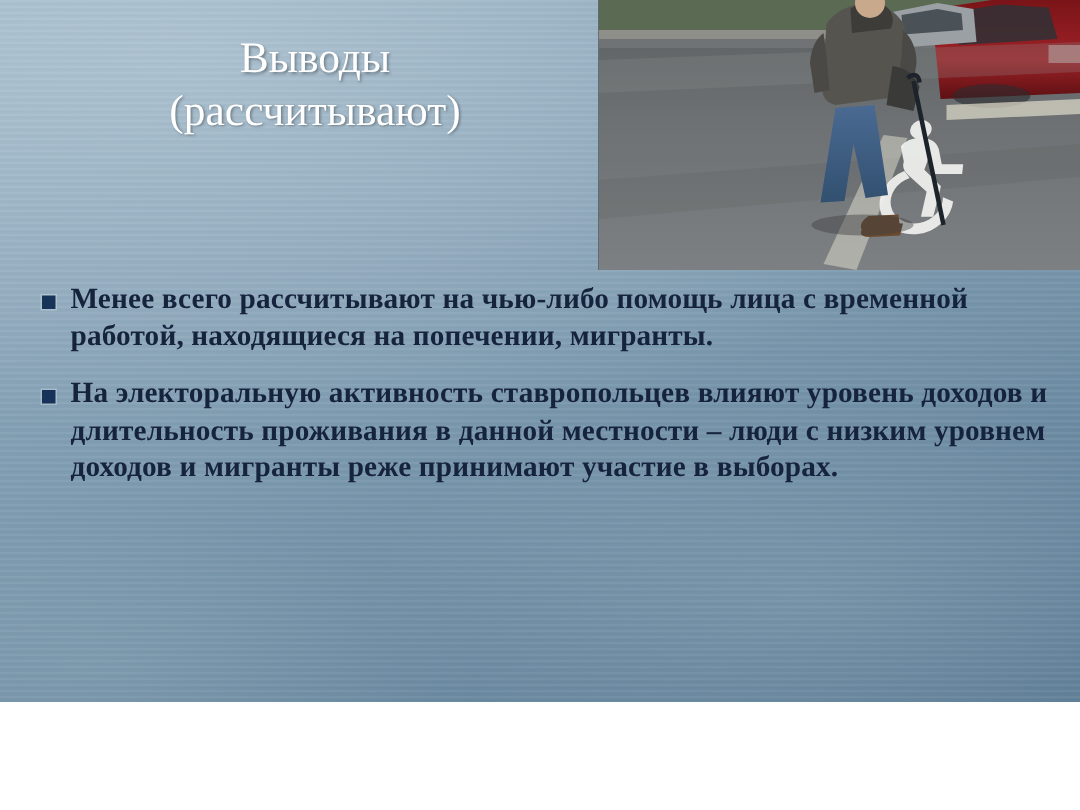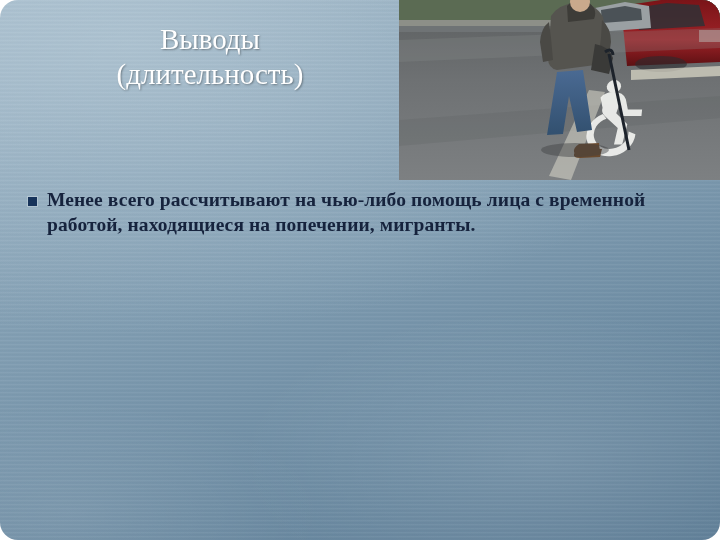--- a/index.html
+++ b/index.html
@@ -8,27 +8,26 @@
   }
   body {
     width: 720px;
     height: 540px;
     overflow: hidden;
     font-family: "Liberation Serif", serif;
   }
   .slide {
     position: relative;
     width: 720px;
-    height: 540px;
+    height: 468px;
     background: #8aa5b8;
     background-image:
       radial-gradient(ellipse 140% 90% at 18% 8%, rgba(190,208,220,0.55), rgba(190,208,220,0) 60%),
       linear-gradient(160deg, #9fb7c8 0%, #8da8bb 22%, #7e9bb0 48%, #6d8ca3 72%, #5d7d96 100%);
     overflow: hidden;
-    border-radius: 18px;
   }
   
   .texture {
     position: absolute;
     inset: 0;
     background-image: repeating-linear-gradient(
       to bottom,
       rgba(255,255,255,0.05) 0px,
       rgba(255,255,255,0.05) 1px,
       rgba(0,0,0,0.02) 2px,
@@ -167,22 +166,26 @@
 
       <path d="M210 54 L230 150" stroke="#1d232b" stroke-width="3" fill="none"></path>
       <path d="M206 52 q7 -5 8 3" stroke="#1d232b" stroke-width="3" fill="none"></path>
 
       <ellipse cx="176" cy="150" rx="34" ry="7" fill="#3f4143" opacity="0.45"></ellipse>
     </svg>
   </div>
 
   <div class="title">
     <span class="line">Выводы</span>
-    <span class="line">(длительность)</span>
+    <span class="line">(рассчитывают)</span>
   </div>
 
   <div class="bullets">
     <div class="bullet">
       <span class="marker"></span>
       <span class="btext">Менее всего рассчитывают на чью-либо помощь лица с временной работой, находящиеся на попечении, мигранты.</span>
     </div>
+    <div class="bullet">
+      <span class="marker"></span>
+      <span class="btext">На электоральную активность ставропольцев влияют уровень доходов и длительность проживания в данной местности – люди с низким уровнем доходов и мигранты реже принимают участие в выборах.</span>
+    </div>
   </div>
 </div>
 
 </body></html>

